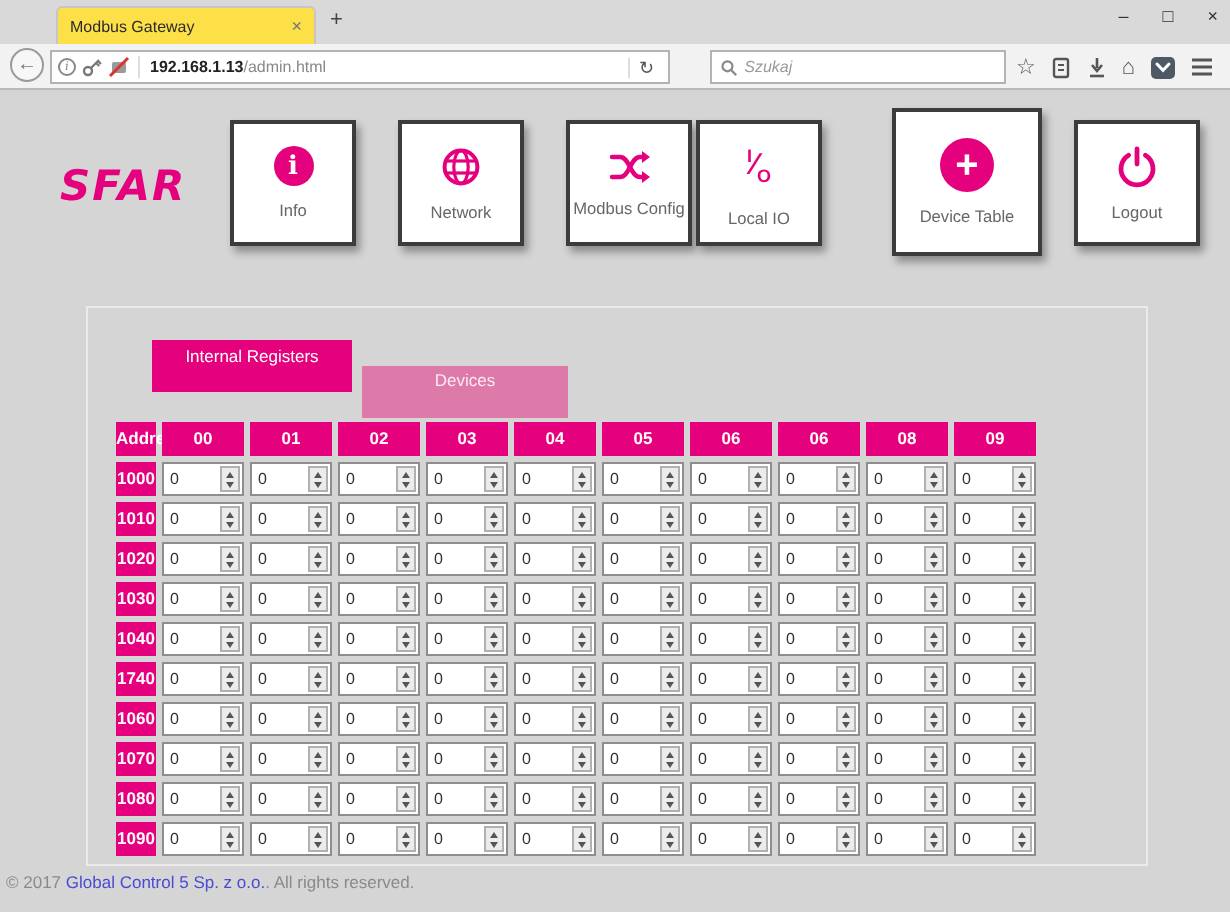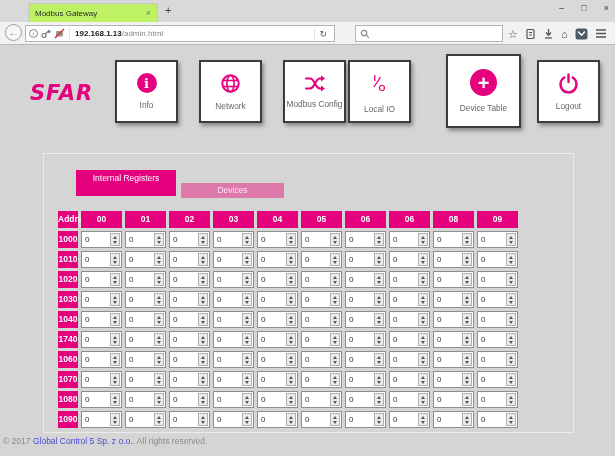--- a/index.html
+++ b/index.html
@@ -1,20 +1,20 @@
 <!DOCTYPE html>
 <html><head>
 <meta charset="utf-8">
 <style>
   * { margin:0; padding:0; box-sizing:border-box; }
   html,body { width:615px; height:456px; overflow:hidden; font-family:"Liberation Sans", sans-serif; background:#d5d5d5; }
 
   
   .titlebar { position:relative; height:22px; background:#d9d9d9; }
-  .tab { position:absolute; left:28px; top:3px; width:130px; height:19px; background:#bef264;
+  .tab { position:absolute; left:28px; top:3px; width:130px; height:19px; background:#fde047;
          border:1px solid #c6c6c6; border-bottom:none; border-radius:3px 3px 0 0;
          display:flex; align-items:center; padding:0 6px; }
   .tab-title { font-size:8px; color:#2a2a2a; flex:1; white-space:nowrap; overflow:hidden; }
   .tab-close { font-size:9px; color:#777; line-height:9px; }
   .new-tab { position:absolute; left:165px; top:4px; font-size:11px; color:#444; }
   .win-controls { position:absolute; right:6px; top:2px; display:flex; gap:17px; }
   .win-controls span { font-size:9px; color:#333; line-height:12px; }
 
   .navbar { position:relative; height:23px; background:#f2f2f2; border-bottom:1px solid #b9b9b9; }
   .back-btn { position:absolute; left:5px; top:2px; width:17px; height:17px; border:1px solid #9a9a9a;
@@ -51,21 +51,21 @@
   .circle-ico.big { width:27px; height:27px; }
   .info-glyph { font-family:"DejaVu Serif",serif; font-weight:bold; font-size:13px; line-height:13px; }
   .plus-glyph { font-size:20px; font-weight:bold; line-height:18px; }
   .io-ico { color:#e5007d; font-weight:bold; font-size:15px; line-height:18px; }
   .io-ico sup { font-size:9px; } .io-ico sub { font-size:9px; }
 
   .panel { position:absolute; left:43px; top:108px; width:531px; height:280px;
            border:1px solid #ebebeb; background:#d5d5d5; }
   .reg-tab { position:absolute; left:32px; top:16px; width:100px; height:26px; background:#e5007d;
              color:#fff; font-size:8.5px; text-align:center; padding-top:3px; }
-  .dev-tab { position:absolute; left:137px; top:29px; width:103px; height:15px; background:#dd7aa9;
+  .dev-tab { position:absolute; left:137px; top:29px; width:103px; height:26px; background:#dd7aa9;
              color:#fdeaf3; font-size:8.5px; text-align:center; line-height:15px; }
 
   .registers { position:absolute; left:14px; top:57px; display:flex; flex-direction:column; gap:3px; }
   .tr { display:flex; gap:3px; }
   .th, .addr { background:#e5007d; color:#fff; font-weight:bold; font-size:8.5px; text-align:center;
                height:17px; line-height:17px; width:41px; }
   .th:first-child, .addr { width:20px; }
   .cell { position:relative; width:41px; height:17px; background:#fff; border:1px solid #8e8e8e; }
   .cell input { position:absolute; left:0; top:0; width:100%; height:100%; border:none; outline:none;
                 font-size:8px; color:#333; padding:0 13px 0 3px; background:transparent;
@@ -114,20 +114,21 @@
     </span>
     <span class="url-text"><span class="url-host">192.168.1.13</span><span class="url-path">/admin.html</span></span>
     <span class="reload-seg">↻</span>
   </div>
 
   <div class="searchbar">
     <svg width="10" height="10" viewBox="0 0 11 11">
       <circle cx="4.5" cy="4.5" r="3" fill="none" stroke="#888" stroke-width="1.3"></circle>
       <line x1="6.8" y1="6.8" x2="9.8" y2="9.8" stroke="#888" stroke-width="1.3"></line>
     </svg>
+    <input placeholder="Szukaj" style="">
   </div>
 
   <div class="tool-icons">
     <span class="glyph">☆</span>
     <svg width="11" height="12" viewBox="0 0 11 12">
       <rect x="2" y="1.5" width="7" height="9" rx="1" fill="none" stroke="#555" stroke-width="1.2"></rect>
       <line x1="4" y1="4.5" x2="7" y2="4.5" stroke="#555" stroke-width="1"></line>
       <line x1="4" y1="7" x2="7" y2="7" stroke="#555" stroke-width="1"></line>
     </svg>
     <svg width="11" height="12" viewBox="0 0 11 12">

